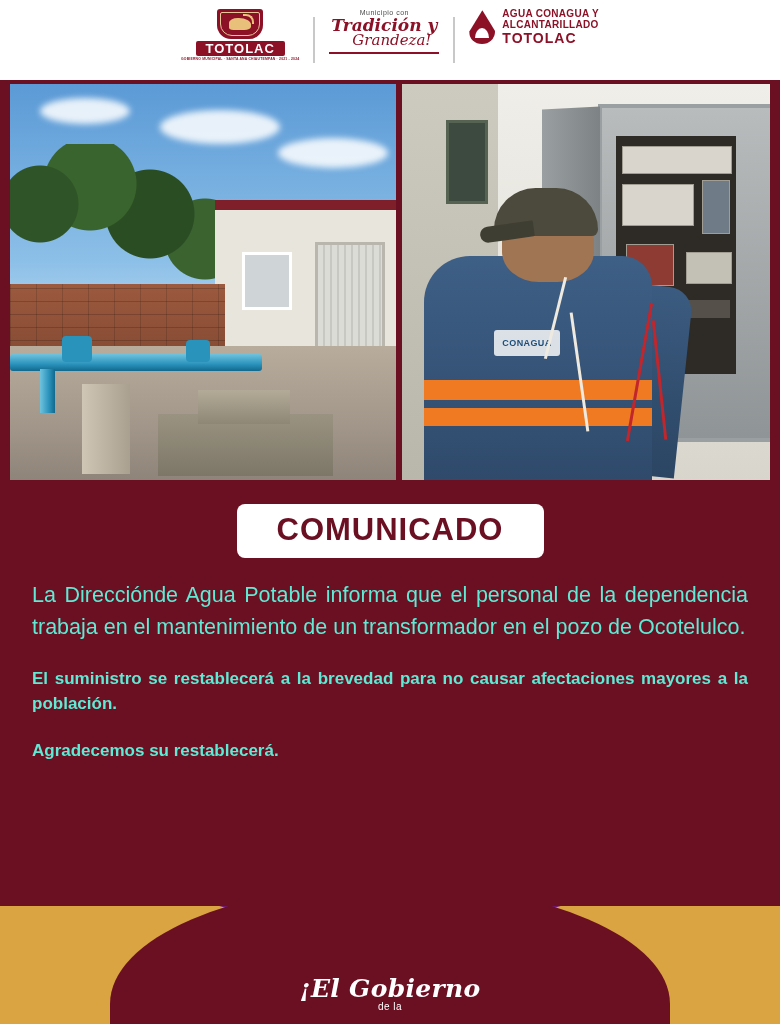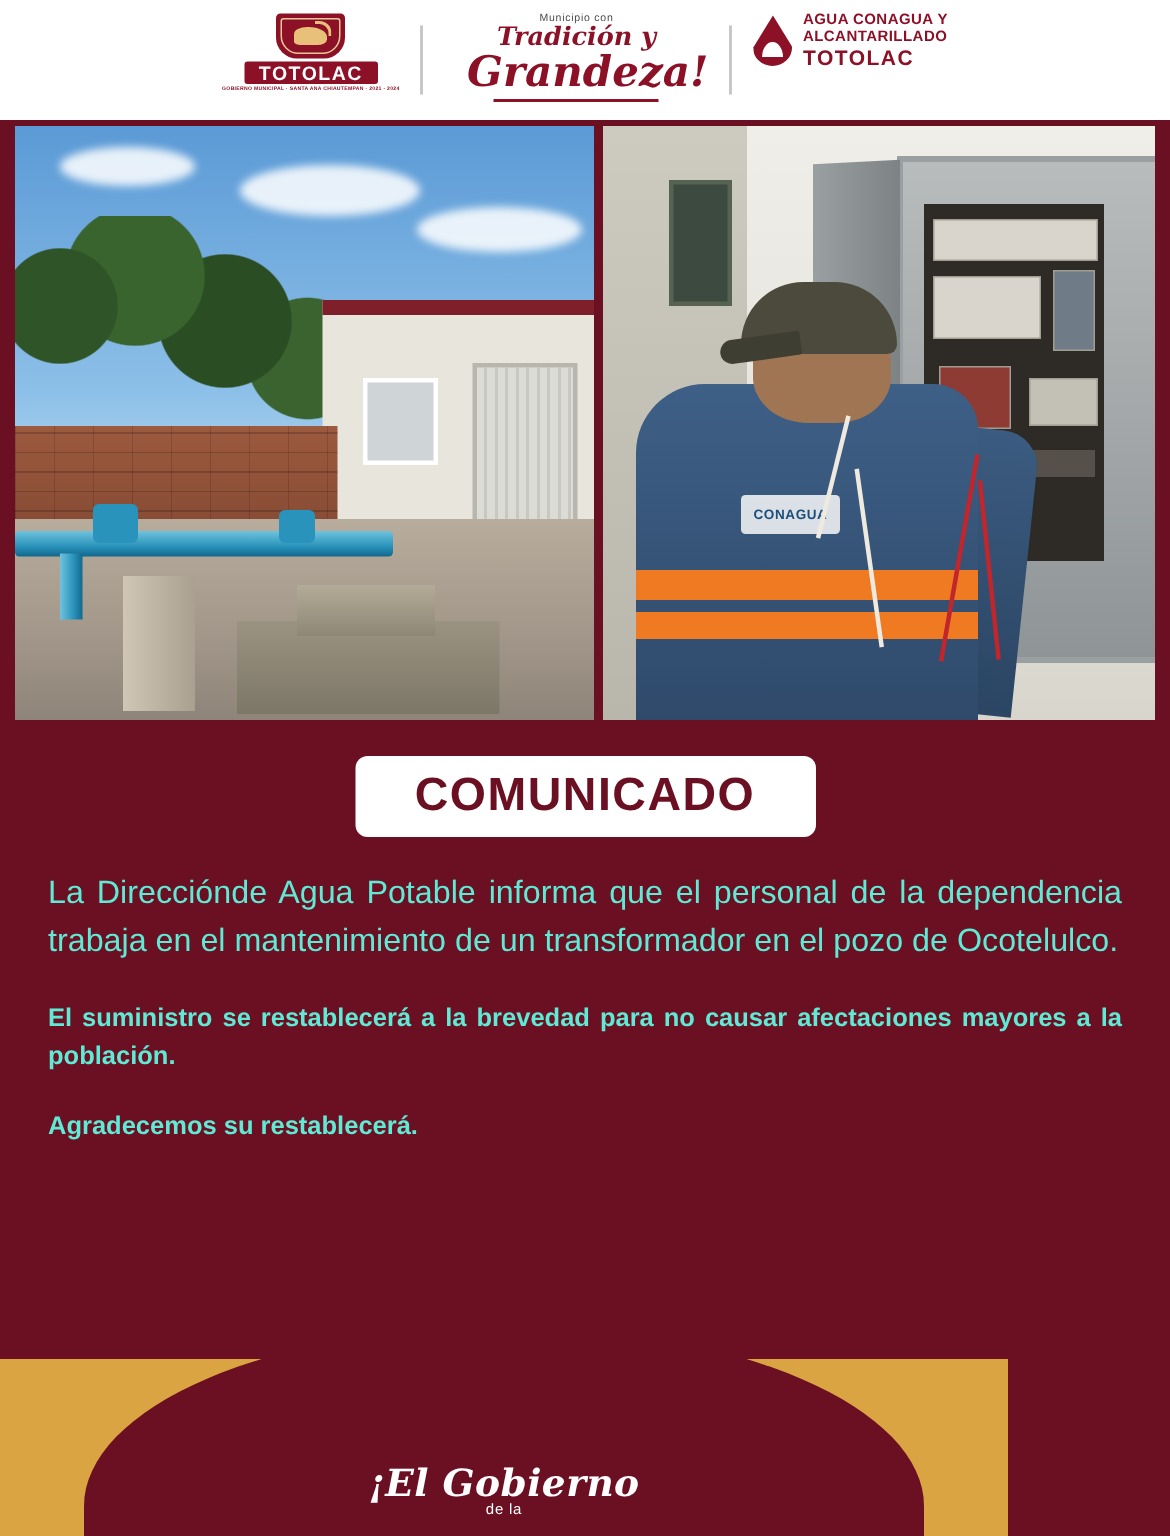--- a/index.html
+++ b/index.html
@@ -116,22 +116,22 @@
   .tyg-1 {
     font-family: "DejaVu Serif", serif;
     font-style: italic;
     font-weight: bold;
     font-size: 17px;
     color: #8c1127;
   }
   .tyg-2 {
     font-family: "DejaVu Serif", serif;
     font-style: italic;
-    font-weight: bold;
-    font-size: 28px;
+    font-weight: normal;
+    font-size: 15px;
     color: #8c1127;
     margin-top: -2px;
     margin-left: 15px;
   }
   .tyg-rule {
     width: 110px; height: 2px;
     background: #8c1127;
     margin: 3px 0 0 0;
   }
 
@@ -437,21 +437,21 @@
     font-size: 17px;
   }
   .para.last {
     margin-bottom: 0;
   }
 
   
   .footer {
     position: absolute;
     left: 0; bottom: 0;
-    width: 672px; height: 118px;
+    width: 780px; height: 118px;
     background: #701a75;
     overflow: hidden;
   }
   .footer-gold {
     position: absolute;
     left: -40px; bottom: 0;
     width: 420px; height: 150px;
     background: #d9a441;
     border-radius: 0 100% 0 0;
   }

